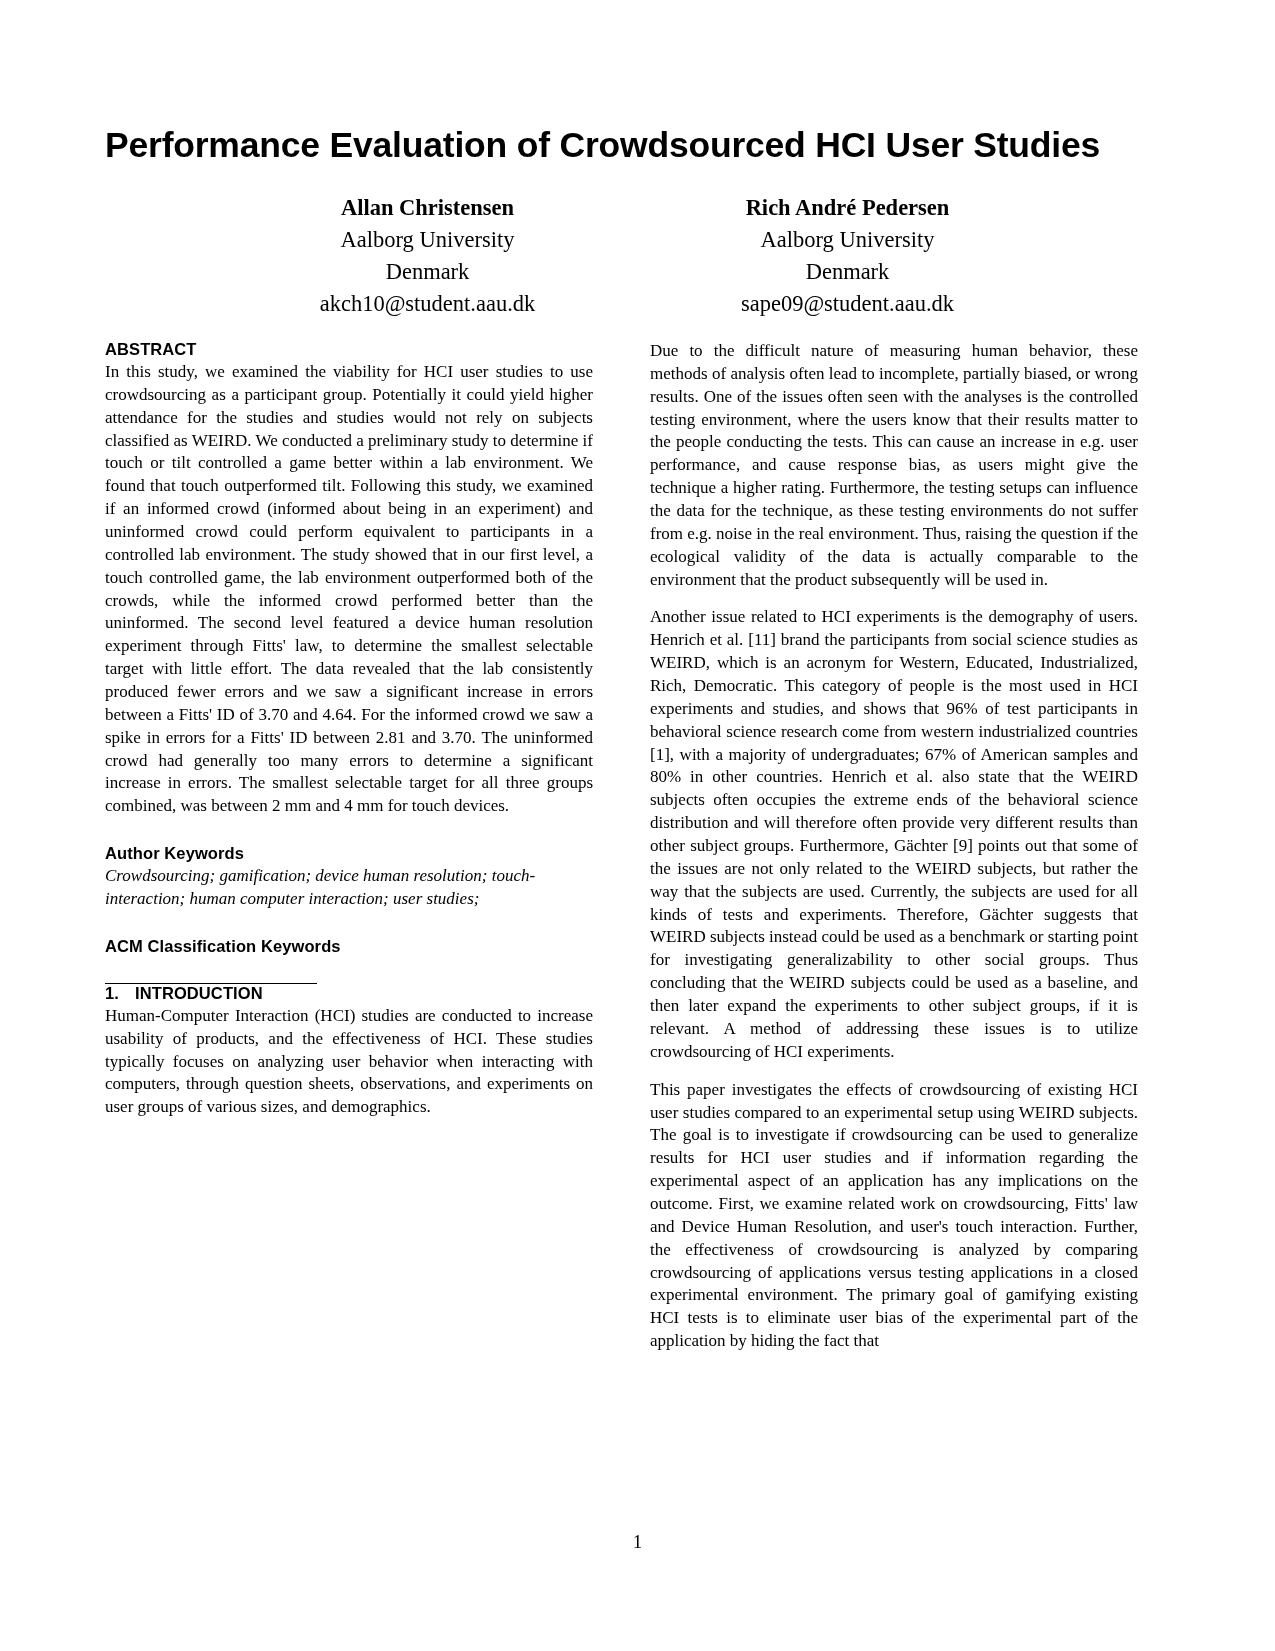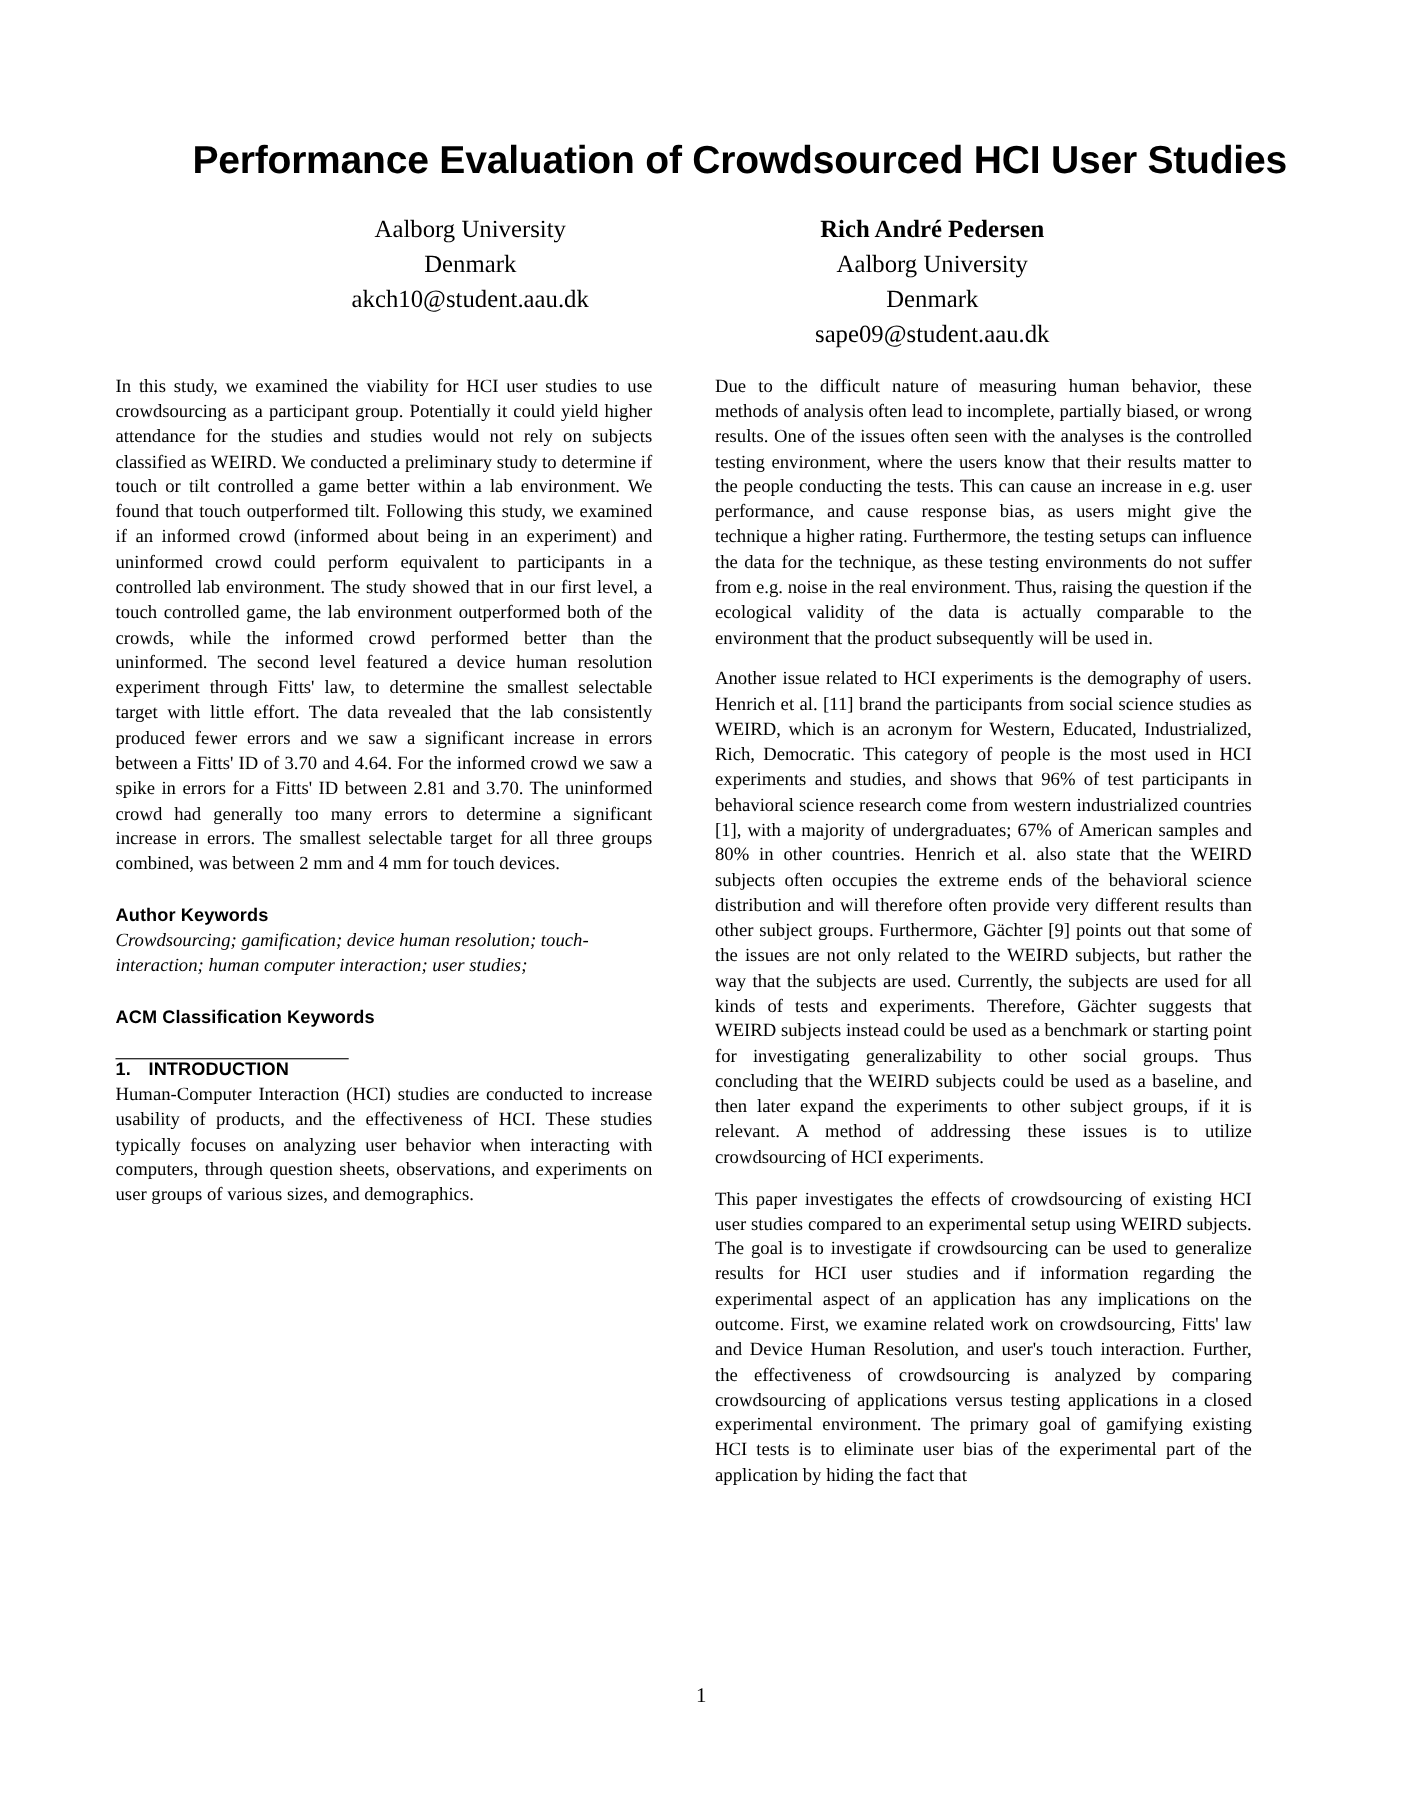--- a/index.html
+++ b/index.html
@@ -27,21 +27,21 @@
     position: absolute;
     left: 105px;
     top: 126px;
     width: 1065px;
   }
   .paper-title {
     font-family: "Liberation Sans", "DejaVu Sans", sans-serif;
     font-weight: bold;
     font-size: 35.5px;
     line-height: 1.12;
-    text-align: right;
+    text-align: left;
     letter-spacing: -0.2px;
     margin: 0;
   }
   .authors {
     display: flex;
     justify-content: center;
     margin-top: 26px;
   }
   .author {
     width: 420px;
@@ -119,36 +119,38 @@
 </head>
 <body>
 
 <div class="page">
 
   <div class="title-block">
     <h1 class="paper-title">Performance Evaluation of Crowdsourced HCI User Studies</h1>
 
     <div class="authors">
       <div class="author">
+        <div class="author-name">Allan Christensen</div>
         <div class="author-line">Aalborg University</div>
         <div class="author-line">Denmark</div>
         <div class="author-line">akch10@student.aau.dk</div>
       </div>
       <div class="author">
         <div class="author-name">Rich André Pedersen</div>
         <div class="author-line">Aalborg University</div>
         <div class="author-line">Denmark</div>
         <div class="author-line">sape09@student.aau.dk</div>
       </div>
     </div>
   </div>
 
   <div class="columns">
 
     <div class="col">
+      <h2 class="sec-head">ABSTRACT</h2>
       <p class="body-text">In this study, we examined the viability for HCI user studies to use crowdsourcing as a participant group. Potentially it could yield higher attendance for the studies and studies would not rely on subjects classified as WEIRD. We conducted a preliminary study to determine if touch or tilt controlled a game better within a lab environment. We found that touch outperformed tilt. Following this study, we examined if an informed crowd (informed about being in an experiment) and uninformed crowd could perform equivalent to participants in a controlled lab environment. The study showed that in our first level, a touch controlled game, the lab environment outperformed both of the crowds, while the informed crowd performed better than the uninformed. The second level featured a device human resolution experiment through Fitts' law, to determine the smallest selectable target with little effort. The data revealed that the lab consistently produced fewer errors and we saw a significant increase in errors between a Fitts' ID of 3.70 and 4.64. For the informed crowd we saw a spike in errors for a Fitts' ID between 2.81 and 3.70. The uninformed crowd had generally too many errors to determine a significant increase in errors. The smallest selectable target for all three groups combined, was between 2 mm and 4 mm for touch devices.</p>
 
       <div class="kw-block">
         <h2 class="sec-head">Author Keywords</h2>
         <p class="body-text">Crowdsourcing; gamification; device human resolution; touch-interaction; human computer interaction; user studies;</p>
       </div>
 
       <div class="kw-block">
         <h2 class="sec-head">ACM Classification Keywords</h2>
       </div>

